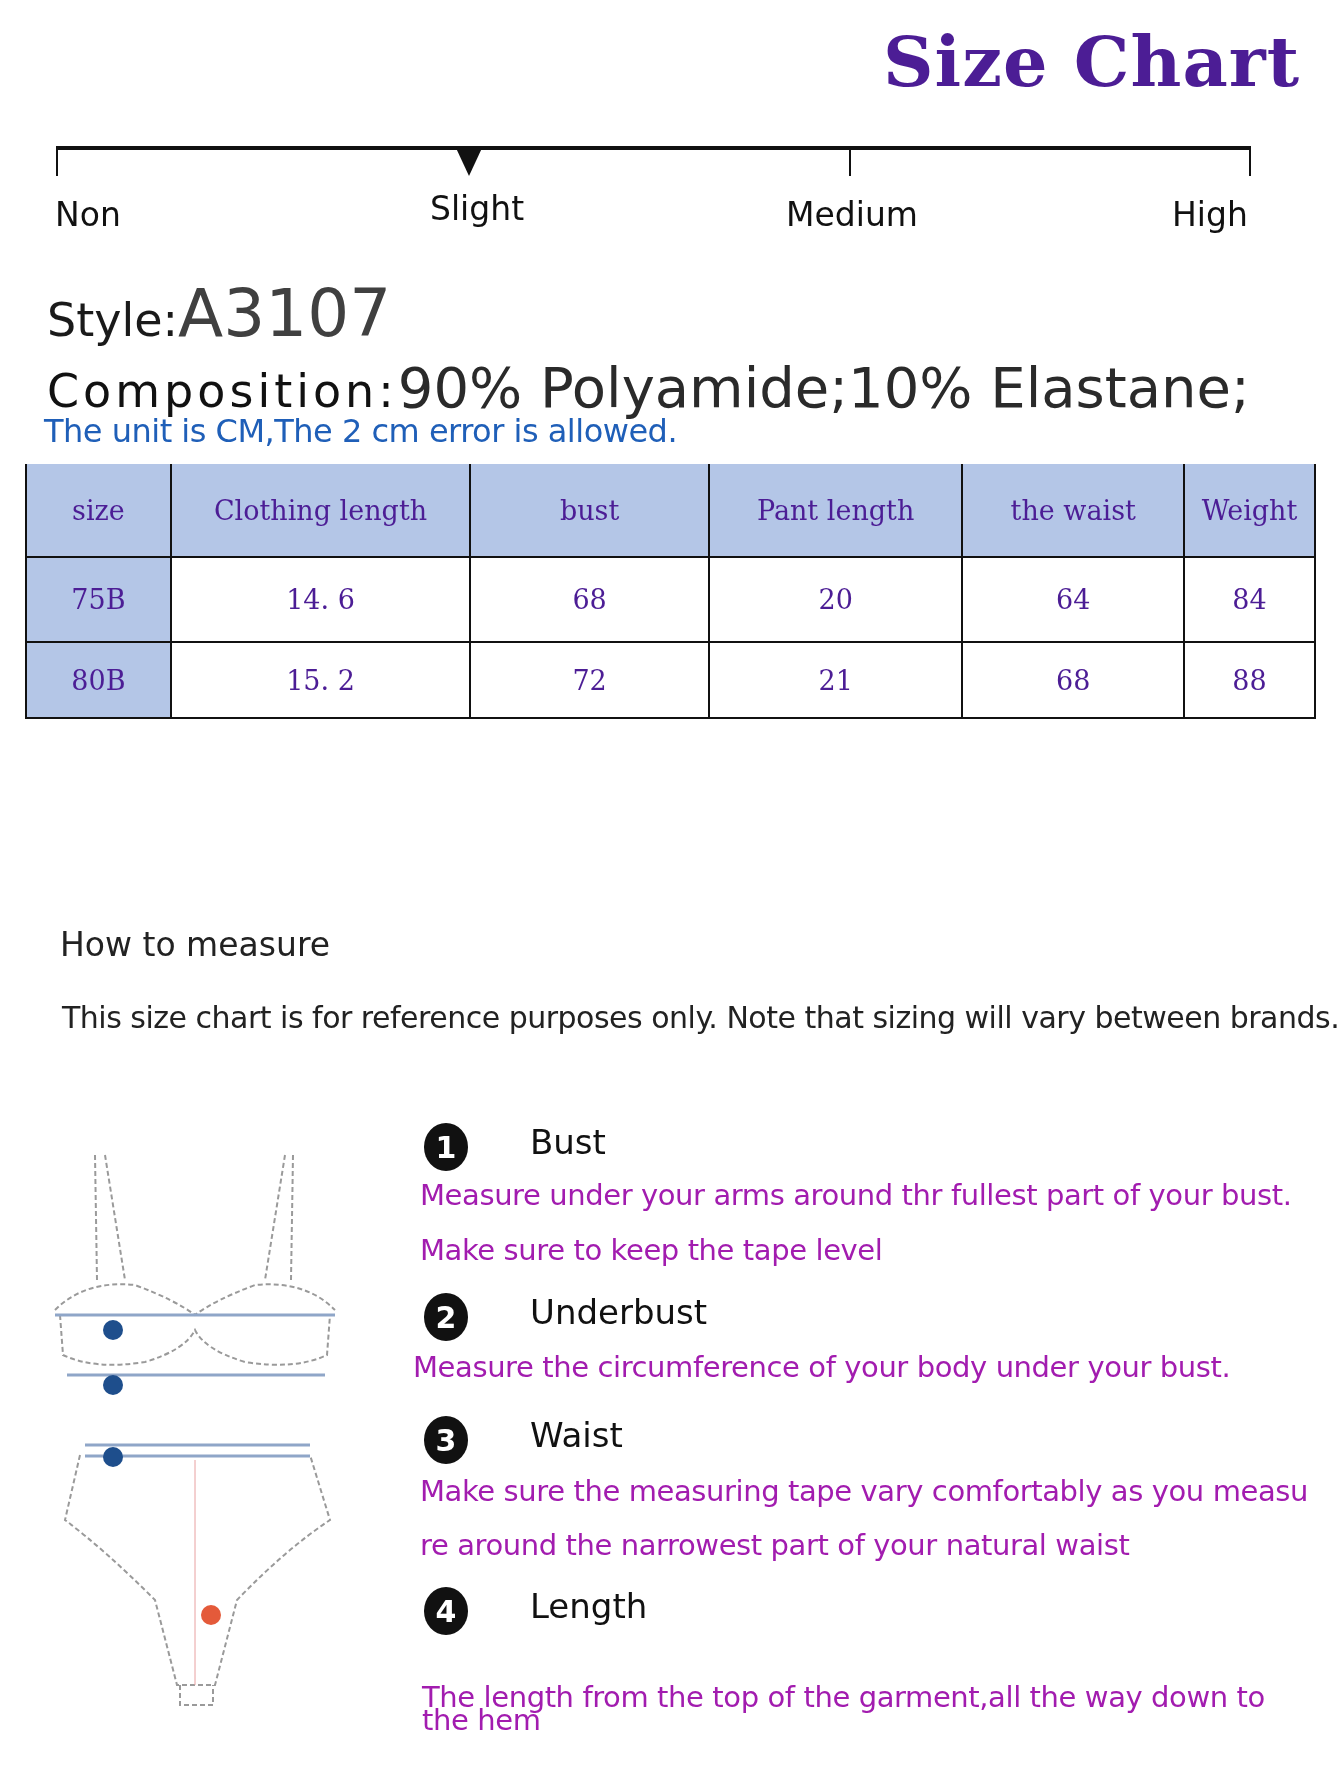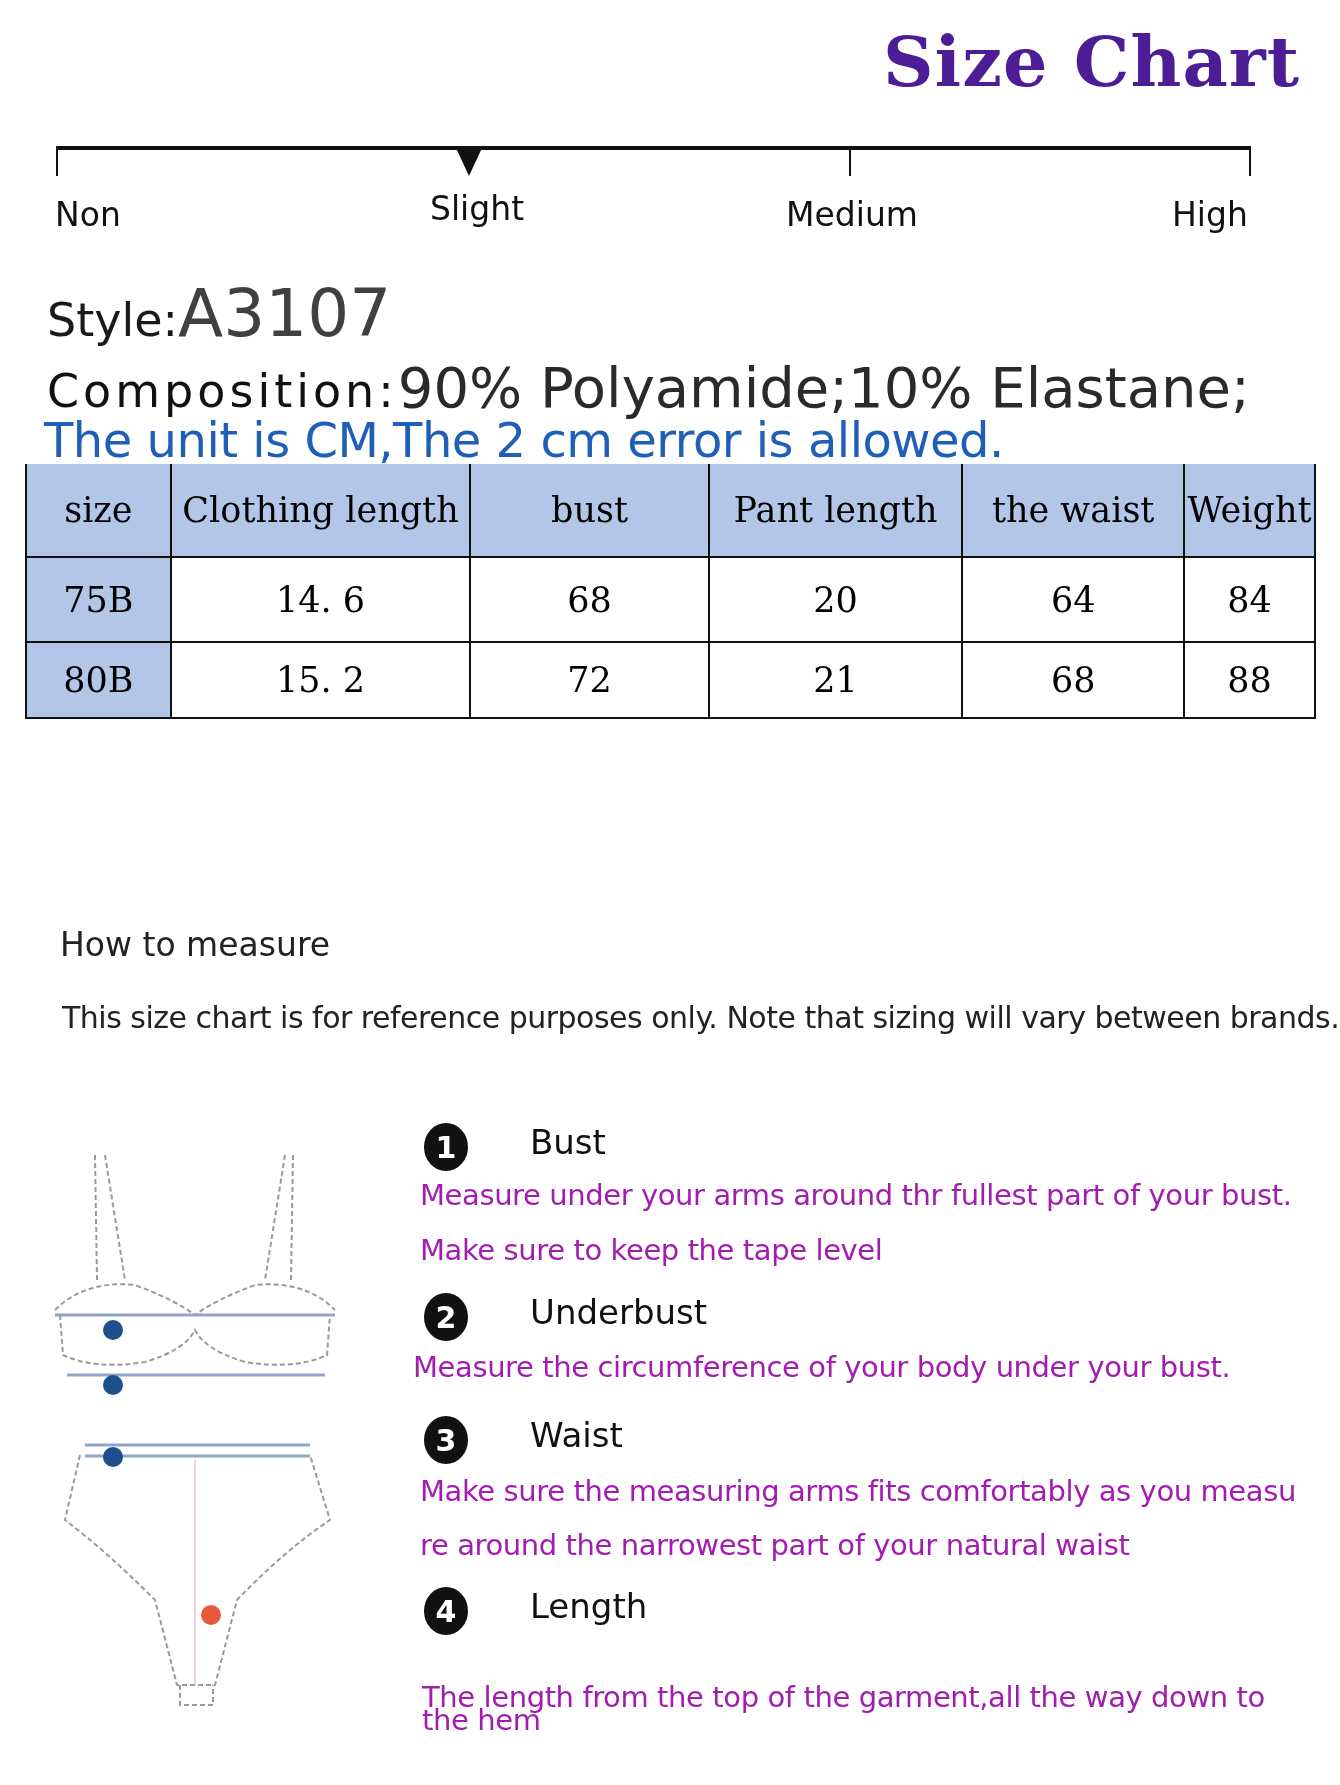--- a/index.html
+++ b/index.html
@@ -8,22 +8,22 @@
   .title{left:0;width:1300px;top:20px;text-align:right;font-family:"DejaVu Serif",serif;font-size:70px;font-weight:bold;letter-spacing:1px;color:#4c1d95;}
   .scale-line{left:56px;top:146px;width:1195px;height:4px;background:#111;}
   .tick{width:2px;background:#111;top:146px;height:30px;}
   .pointer{width:0;height:0;border-left:13px solid transparent;border-right:13px solid transparent;border-top:28px solid #111;top:148px;}
   .scale-label{top:194px;font-size:33px;font-family:"DejaVu Sans",sans-serif;color:#111;}
   .style-line{left:47px;top:275px;font-size:46px;color:#1a1a1a;white-space:nowrap;}
   .style-line .val{font-size:66px;font-weight:normal;color:#404040;}
   .comp-line{left:47px;top:355px;white-space:nowrap;color:#111;text-align:right;}
   .comp-line .lbl{font-size:46px;letter-spacing:4px;}
   .comp-line .val{font-size:56px;color:#2a2a2a;}
-  .unit-note{left:44px;top:412px;font-size:48px;color:#1f5fb8;white-space:nowrap;letter-spacing:-0.5px;}
-  table.size{position:absolute;left:25px;top:464px;width:1291px;border-collapse:collapse;font-family:"DejaVu Serif",serif;font-size:35px;color:#000000;}
+  .unit-note{left:44px;top:412px;font-size:32px;color:#1f5fb8;white-space:nowrap;letter-spacing:-0.5px;}
+  table.size{position:absolute;left:25px;top:464px;width:1291px;border-collapse:collapse;font-family:"DejaVu Serif",serif;font-size:27px;color:#4c1d95;}
   table.size th,table.size td{border:2px solid #111;text-align:center;padding:0;}
   table.size tr.head th{background:#b4c6e7;height:92px;font-weight:normal;border-top:none;}
   table.size td.sz{background:#b4c6e7;}
   table.size tr.r0 td{height:82px;}
   table.size tr.r1 td{height:83px;}
   table.size tr.r2 td{height:74px;}
   table.size tr.r3 td{height:84px;}
   .how-title{left:60px;top:925px;font-size:33px;color:#222;}
   .disclaimer{left:62px;top:1000px;font-size:30px;color:#222;letter-spacing:-0.5px;white-space:nowrap;}
   .figure{left:45px;top:1130px;width:310px;height:590px;}
@@ -130,20 +130,20 @@
   <div class="abs step-title" style="left:530px;top:1122px;">Bust</div>
   <div class="abs step-text" style="left:420px;top:1178px;">Measure under your arms around thr fullest part of your bust.</div>
   <div class="abs step-text" style="left:420px;top:1233px;">Make sure to keep the tape level</div>
 
   <div class="abs step-num" style="left:424px;top:1293px;">2</div>
   <div class="abs step-title" style="left:530px;top:1292px;">Underbust</div>
   <div class="abs step-text" style="left:413px;top:1350px;">Measure the circumference of your body under your bust.</div>
 
   <div class="abs step-num" style="left:424px;top:1416px;">3</div>
   <div class="abs step-title" style="left:530px;top:1415px;">Waist</div>
-  <div class="abs step-text" style="left:420px;top:1474px;">Make sure the measuring arms fits comfortably as you measu</div>
+  <div class="abs step-text" style="left:420px;top:1474px;">Make sure the measuring tape vary comfortably as you measu</div>
   <div class="abs step-text" style="left:420px;top:1528px;">re around the narrowest part of your natural waist</div>
 
   <div class="abs step-num" style="left:424px;top:1587px;">4</div>
   <div class="abs step-title" style="left:530px;top:1586px;">Length</div>
   <div class="abs step-text" style="left:422px;top:1648px;margin-top:32px;">The length from the top of the garment,all the way down to</div>
   <div class="abs step-text" style="left:422px;top:1703px;">the hem</div>
 </div>
 
 </body></html>

